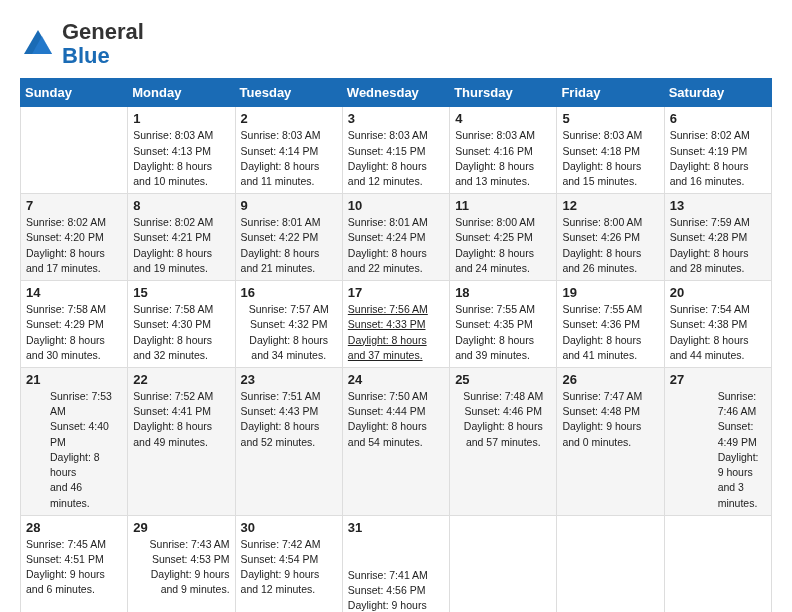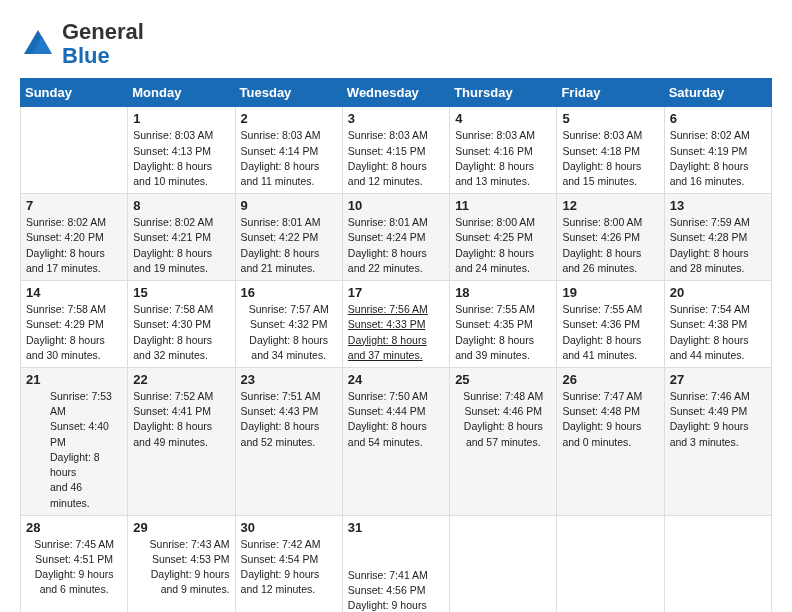--- a/index.html
+++ b/index.html
@@ -301,30 +301,30 @@
         </td>
         <td>
           <span class="day-num">26</span>
           <div class="day-info" style="white-space: pre-line;">Sunrise: 7:47 AM
 Sunset: 4:48 PM
 Daylight: 9 hours
 and 0 minutes.</div>
         </td>
         <td>
           <span class="day-num">27</span>
-          <div class="day-info" style="white-space: pre-line;">Sunrise: 7:46 AM
+          <div class="day-info" style="white-space: pre-line; margin-left: 48px;">Sunrise: 7:46 AM
 Sunset: 4:49 PM
 Daylight: 9 hours
 and 3 minutes.</div>
         </td>
       </tr>
       <tr>
         <td>
           <span class="day-num">28</span>
-          <div class="day-info" style="white-space: pre-line; text-align: center;">Sunrise: 7:45 AM
+          <div class="day-info" style="white-space: pre-line;">Sunrise: 7:45 AM
 Sunset: 4:51 PM
 Daylight: 9 hours
 and 6 minutes.</div>
         </td>
         <td>
           <span class="day-num">29</span>
           <div class="day-info" style="white-space: pre-line; text-align: right;">Sunrise: 7:43 AM
 Sunset: 4:53 PM
 Daylight: 9 hours
 and 9 minutes.</div>

